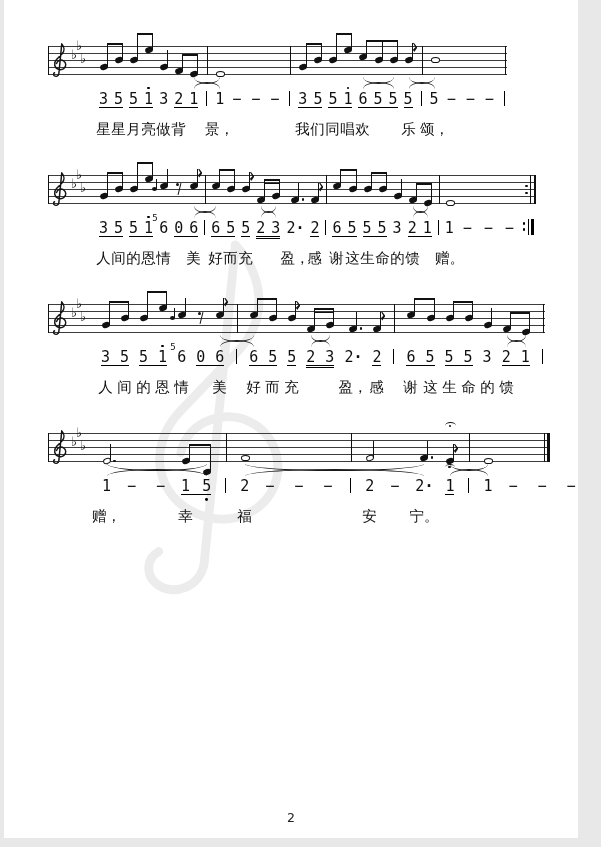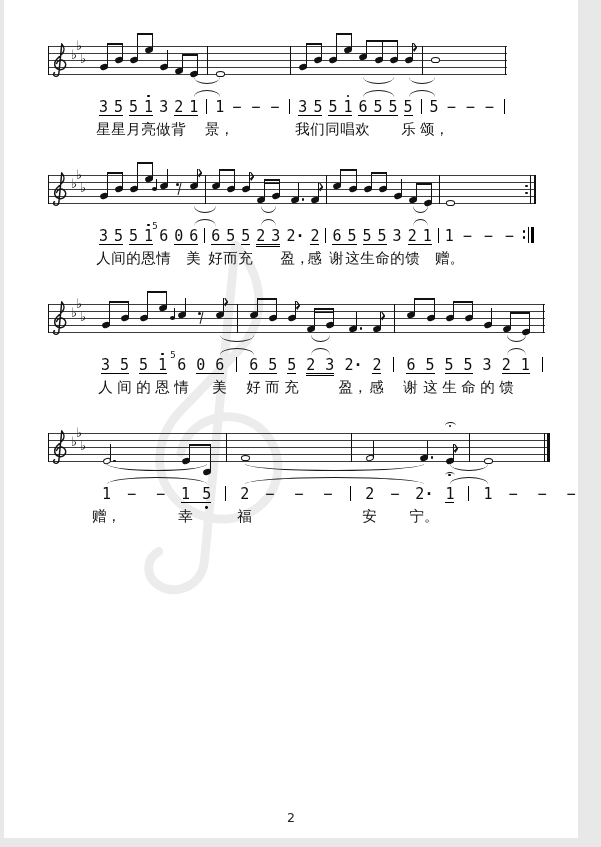--- a/index.html
+++ b/index.html
@@ -23,21 +23,21 @@
   .nflag{position:absolute;width:4.5px;height:9px;background:#111;clip-path:polygon(0 0,25% 0,100% 50%,30% 100%,0 75%,55% 48%);}
   .ndot{position:absolute;width:2.6px;height:2.6px;border-radius:50%;background:#111;}
   .rest{position:absolute;top:8px;width:7px;height:13px;}
   .rest:before{content:"";position:absolute;left:0;top:0;width:3px;height:3px;border-radius:50%;background:#111;}
   .rest:after{content:"";position:absolute;left:3.4px;top:0;width:1.3px;height:12px;background:#111;transform:rotate(14deg);}
   .ghead{position:absolute;width:5px;height:3.8px;background:#111;border-radius:50%;}
   .gstem{position:absolute;width:1px;height:10px;background:#111;}
   .fm{position:absolute;top:-11px;width:11px;height:6px;border-top:1.6px solid #111;border-radius:50% 50% 0 0;}
   .fm:after{content:"";position:absolute;left:4px;top:1.5px;width:2.5px;height:2.5px;background:#111;border-radius:50%;}
   .jianpu{position:absolute;left:0;top:54px;width:502px;height:22px;padding-left:48px;box-sizing:border-box;
-    font-family:"DejaVu Sans Mono",monospace;font-size:15px;color:#0f0f0f;white-space:nowrap;margin-top:8px;}
+    font-family:"DejaVu Sans Mono",monospace;font-size:15px;color:#0f0f0f;white-space:nowrap;}
   .tk{display:inline-block;position:relative;margin:0 3px;line-height:16px;}
   .dash{margin:0 5px;}
   .bar{width:1px;height:15px;background:#000;margin:0 5px;vertical-align:-2px;}
   .rep,.fin{position:relative;display:inline-block;height:16px;vertical-align:-2px;margin:0 2px;}
   .rep{width:11px;}
   .rep i,.fin i{position:absolute;top:0;}
   i.rdots{left:0;top:3px;width:2.5px;height:2.5px;border-radius:50%;background:#000;}
   i.rdots:after{content:"";position:absolute;left:0;top:6px;width:2.5px;height:2.5px;border-radius:50%;background:#000;}
   .rep i.thin{left:5px;width:1px;height:16px;background:#000;}
   .rep i.thick{left:8px;width:3px;height:16px;background:#000;}

